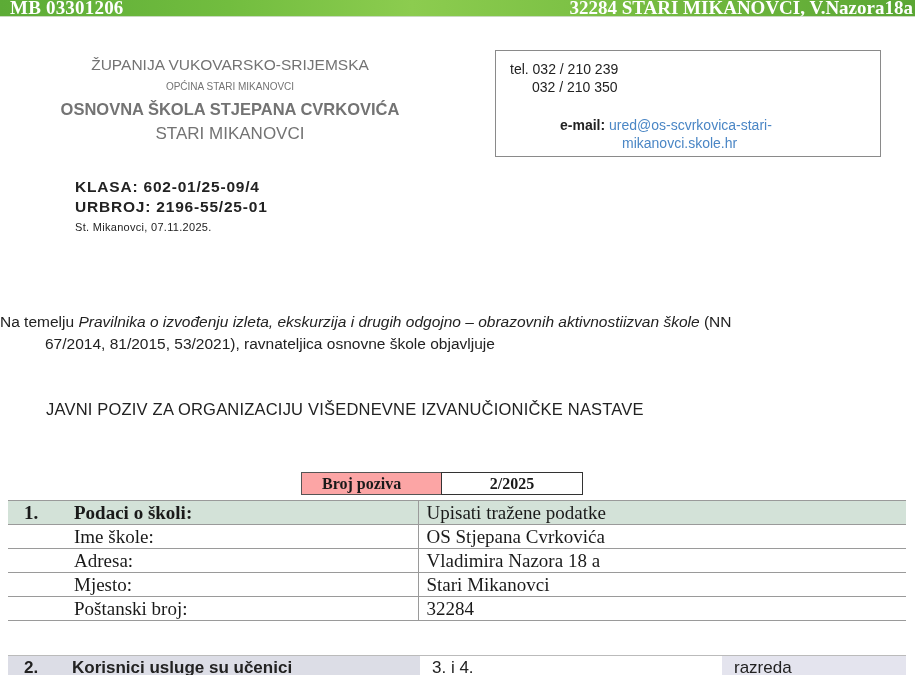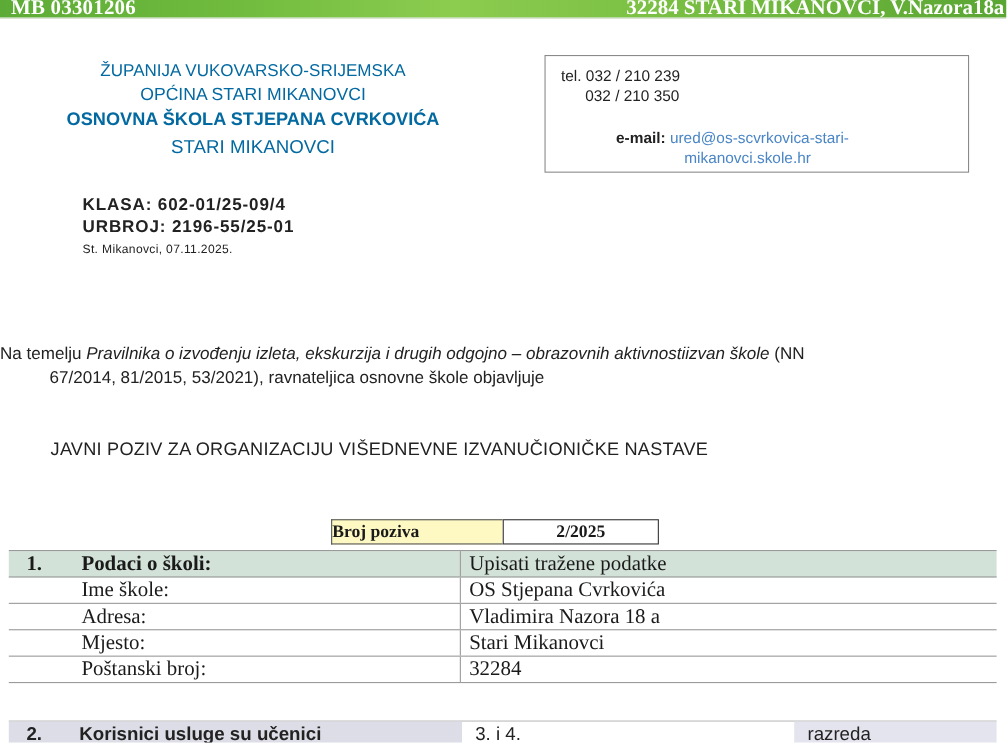--- a/index.html
+++ b/index.html
@@ -8,23 +8,23 @@
 
     .topbar {
       position: absolute; left: 0; top: 0; width: 915px; height: 17px;
       background: linear-gradient(90deg, #5cab36 0%, #72bd3f 25%, #8ccc4f 45%, #7bc044 65%, #5aa633 100%);
       border-bottom: 1px solid #c9d9c0;
     }
     .topbar .mb { position: absolute; left: 10px; top: -3px; font-family: "Liberation Serif", serif; font-weight: bold; font-size: 19px; color: #ffffff; letter-spacing: 0.2px; }
     .topbar .addr { position: absolute; right: 2px; top: -3px; font-family: "Liberation Serif", serif; font-weight: bold; font-size: 19px; color: #ffffff; }
 
     .inst { position: absolute; left: 40px; top: 54px; width: 380px; text-align: center; }
-    .inst .l { font-size: 16px; line-height: 22px; color: #0369a1; }
+    .inst .l { font-size: 16px; line-height: 22px; color: #737373; }
     .inst .l1 { font-size: 15.5px; }
-    .inst .l2 { font-size: 16px; }
+    .inst .l2 { font-size: 10px; }
     .inst .l3 { font-weight: bold; font-size: 16.5px; }
     .inst .l4 { font-size: 17px; margin-top: 3px; }
 
     .contact { position: absolute; left: 495px; top: 50px; width: 386px; height: 107px; border: 1px solid #8a8a8a; }
     .contact .tel { position: absolute; left: 14px; top: 9px; font-size: 14px; line-height: 18px; color: #222; }
     .contact .tel2 { position: absolute; left: 36px; top: 27px; font-size: 14px; line-height: 18px; color: #222; }
     .contact .em { position: absolute; left: 64px; top: 65px; font-size: 14px; line-height: 18px; }
     .contact .em .lbl { font-weight: bold; color: #222; }
     .contact .em .val { color: #4a86c5; }
     .contact .em2 { position: absolute; left: 126px; top: 83px; font-size: 14px; color: #4a86c5; line-height: 18px; }
@@ -34,21 +34,21 @@
     .refs .b { font-weight: bold; letter-spacing: 0.8px; }
     .refs .d { font-size: 11px; letter-spacing: 0.3px; }
 
     .intro { position: absolute; left: 0; top: 311px; width: 915px; font-size: 15.5px; line-height: 22px; color: #222; }
     .intro .p1 { white-space: nowrap; }
     .intro .p2 { padding-left: 4px; white-space: nowrap; margin-left: 41px; }
 
     .title { position: absolute; left: 46px; top: 400px; font-size: 16.5px; color: #222; letter-spacing: 0.2px; }
 
     .broj { position: absolute; left: 301px; top: 472px; height: 23px; display: flex; font-family: "Liberation Serif", serif; font-weight: bold; font-size: 16px; }
-    .broj .lab { width: 156px; background: #fef9c3; border: 1px solid #555; border-right: none; padding-left: 0; line-height: 21px; }
+    .broj .lab { width: 140px; background: #fca5a5; border: 1px solid #555; border-right: none; padding-left: 20px; line-height: 21px; }
     .broj .val { width: 142px; background: #ffffff; border: 1px solid #333; text-align: center; line-height: 21px; }
 
     table.info { position: absolute; left: 8px; top: 500px; width: 898px; border-collapse: collapse; font-family: "Liberation Serif", serif; font-size: 19px; color: #1a1a1a; }
     table.info td { height: 24px; line-height: 22px; border-bottom: 1px solid #9a9a9a; padding: 0 4px; white-space: nowrap; }
     table.info tr.head td { background: #d3e2d8; border-top: 1px solid #9a9a9a; }
     table.info td.num { width: 62px; padding-left: 16px; font-weight: bold; }
     table.info td.label { width: 348px; }
     table.info tr.head td.label { font-weight: bold; }
     table.info td.val { border-left: 1px solid #9a9a9a; padding-left: 8px; }
     table.info tr.head td.val { }

